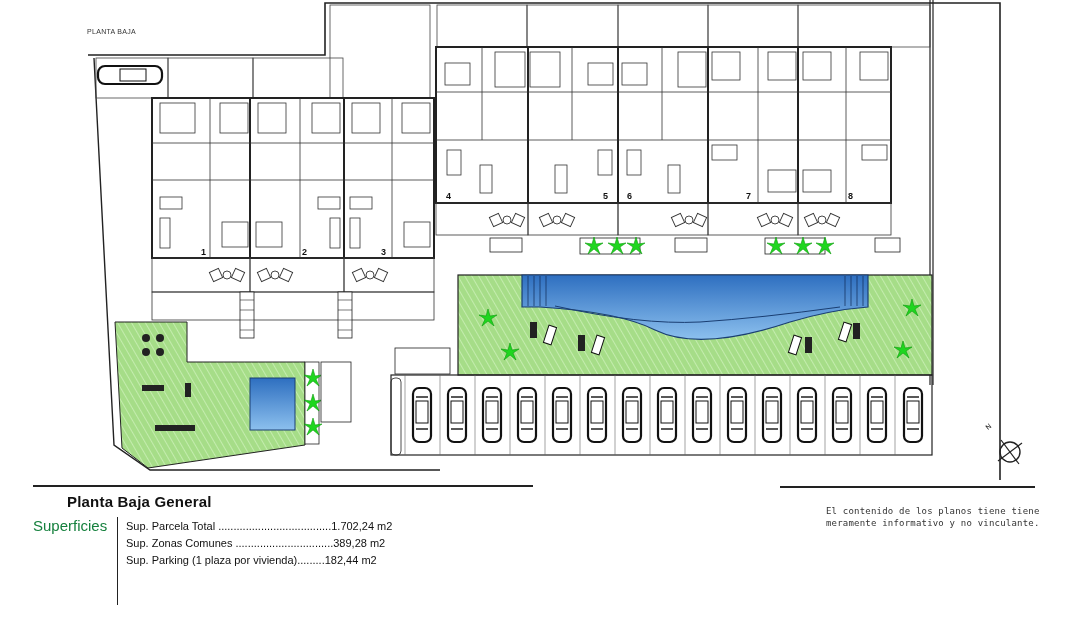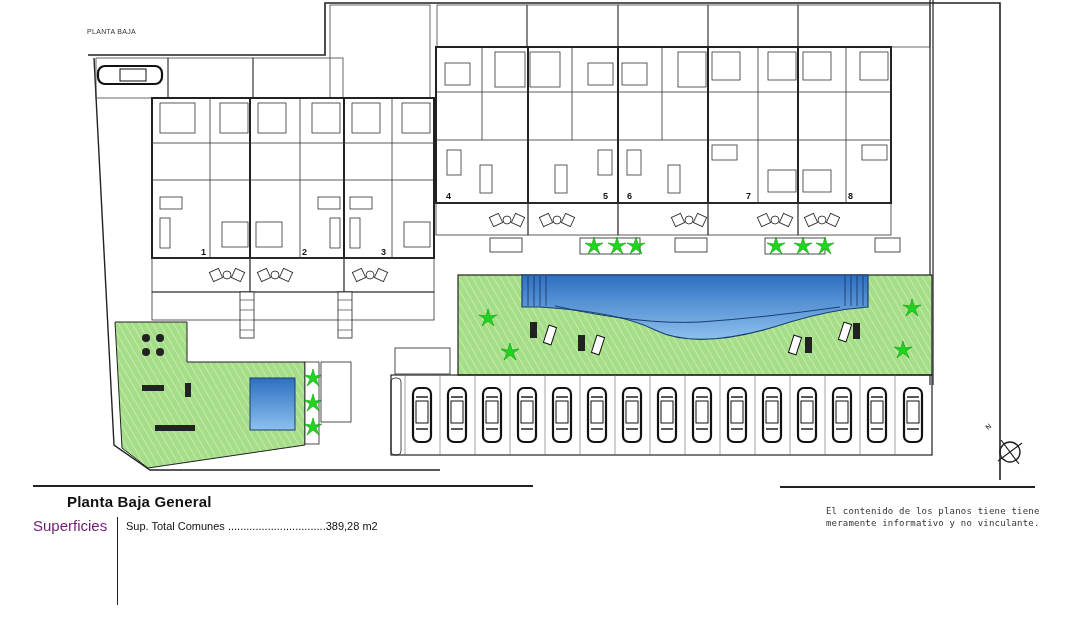--- a/index.html
+++ b/index.html
@@ -1,21 +1,21 @@
 <!DOCTYPE html>
 <html><head>
 <meta charset="utf-8">
 <style>
   html,body{margin:0;padding:0;background:#fff;}
   body{width:1070px;height:620px;position:relative;overflow:hidden;font-family:"Liberation Sans",sans-serif;color:#111;}
   #plan{position:absolute;left:0;top:0;width:1070px;height:480px;}
   .plan-label{position:absolute;left:87px;top:28px;font-size:7px;letter-spacing:0.3px;color:#333;}
   .hr{position:absolute;height:2px;background:#222;}
   .title{position:absolute;left:34px;top:493px;font-size:15px;font-weight:bold;letter-spacing:0.2px;margin-left:33px;}
-  .sup-label{position:absolute;left:33px;top:517px;font-size:15px;color:#701a75;}
+  .sup-label{position:absolute;left:33px;top:517px;font-size:15px;color:#15803d;}
   .sup-bar{position:absolute;left:117px;top:517px;width:1px;height:88px;background:#222;}
   .sup-list{position:absolute;left:126px;top:518px;font-size:11px;line-height:17.2px;}
   .sup-row{white-space:nowrap;}
   .disclaimer{position:absolute;left:826px;top:505px;font-family:"DejaVu Sans Mono","Liberation Mono",monospace;font-size:9px;line-height:12px;color:#333;letter-spacing:0.2px;}
   svg text{font-family:"Liberation Sans",sans-serif;}
 </style>
 </head>
 <body>
 
 <div id="plan">
@@ -301,19 +301,21 @@
   </svg>
 </div>
 
 <div class="hr" style="left:33px;top:485px;width:500px;"></div>
 <div class="hr" style="left:780px;top:486px;width:255px;height:1.5px;"></div>
 
 <div class="title">Planta Baja General</div>
 <div class="sup-label">Superficies</div>
 <div class="sup-bar"></div>
 <div class="sup-list">
-  <div class="sup-row">Sup. Total Comunes ................................389,28 m2</div>
+  <div class="sup-row">Sup. Parcela Total .....................................1.702,24 m2</div>
+  <div class="sup-row">Sup. Zonas Comunes ................................389,28 m2</div>
+  <div class="sup-row">Sup. Parking (1 plaza por vivienda).........182,44 m2</div>
 </div>
 
 <div class="disclaimer">
   <div>El contenido de los planos tiene tiene</div>
   <div>meramente informativo y no vinculante.</div>
 </div>
 
 </body></html>

